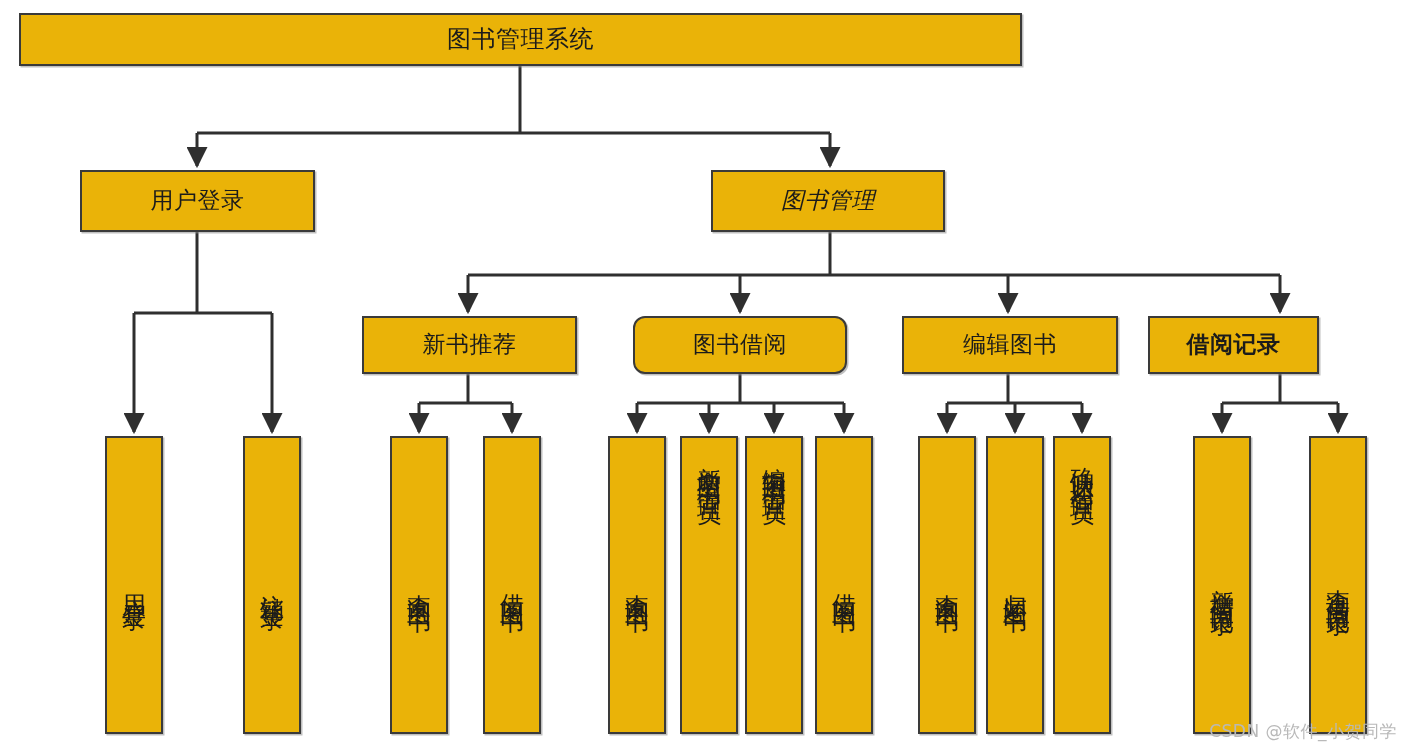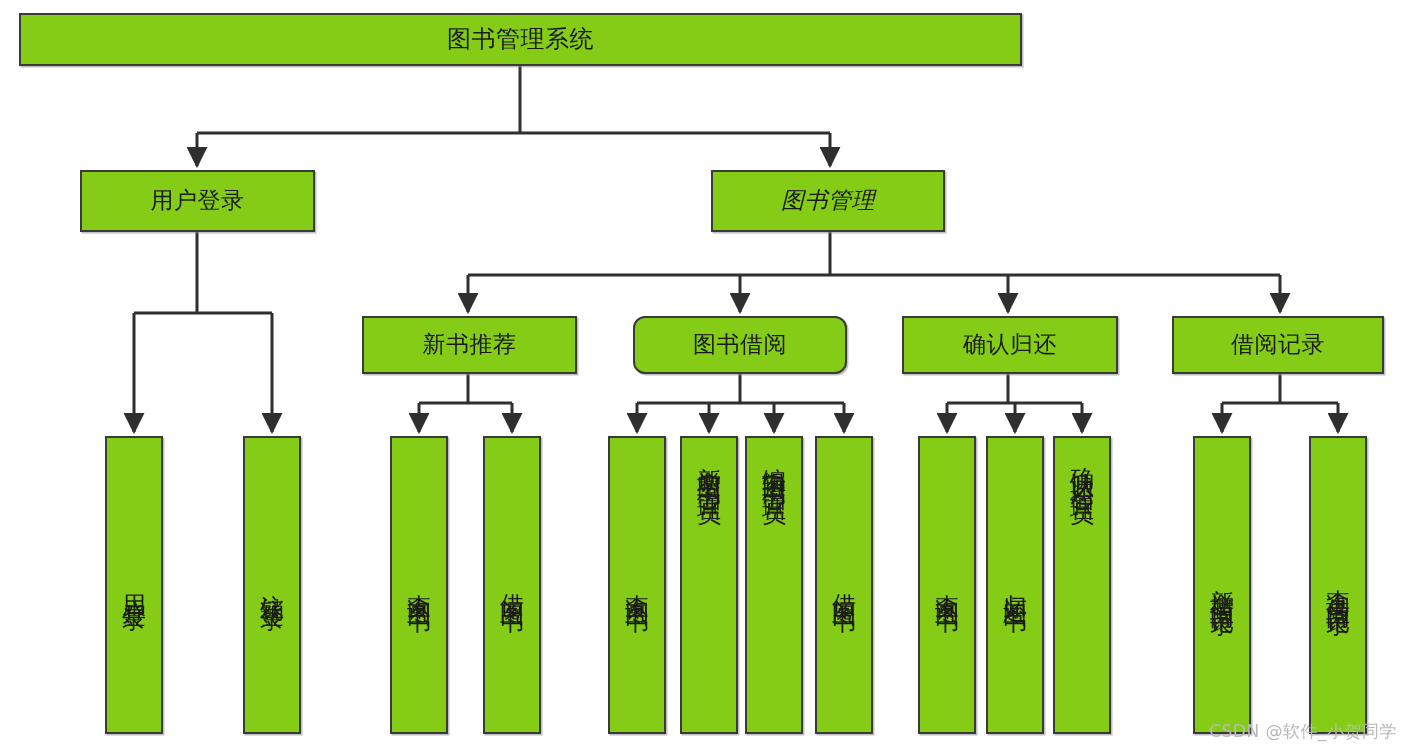--- a/index.html
+++ b/index.html
@@ -22,21 +22,21 @@
     position: absolute;
     left: 0;
     top: 0;
     width: 1405px;
     height: 747px;
     pointer-events: none;
   }
   .node {
     position: absolute;
     box-sizing: border-box;
-    background: #84cc16;
+    background: #eab308;
     border: 2px solid #3a3a3a;
     box-shadow: 1.5px 1.5px 0 0 rgba(140,140,140,0.55);
     display: flex;
     align-items: center;
     justify-content: center;
     color: #1b1b1b;
     z-index: 2;
   }
   .node .label {
     display: block;
@@ -148,23 +148,23 @@
     <span class="label">图书管理</span>
   </div>
 
   <div class="node h" style="left:362px; top:316px; width:215px; height:58px;">
     <span class="label">新书推荐</span>
   </div>
   <div class="node h" style="left:633px; top:316px; width:214px; height:58px;border-radius:12px;">
     <span class="label">图书借阅</span>
   </div>
   <div class="node h" style="left:902px; top:316px; width:216px; height:58px;">
-    <span class="label">确认归还</span>
-  </div>
-  <div class="node h" style="left:1172px; top:316px; width:212px; height:58px;">
+    <span class="label">编辑图书</span>
+  </div>
+  <div class="node h" style="left:1148px; top:316px; width:171px; height:58px;font-weight:bold;">
     <span class="label">借阅记录</span>
   </div>
 
   <div class="node v mid" style="left:105px; top:436px; width:58px; height:298px;">
     <span class="label">用户登录</span>
   </div>
   <div class="node v mid" style="left:243px; top:436px; width:58px; height:298px;">
     <span class="label">注销登录</span>
   </div>
 

